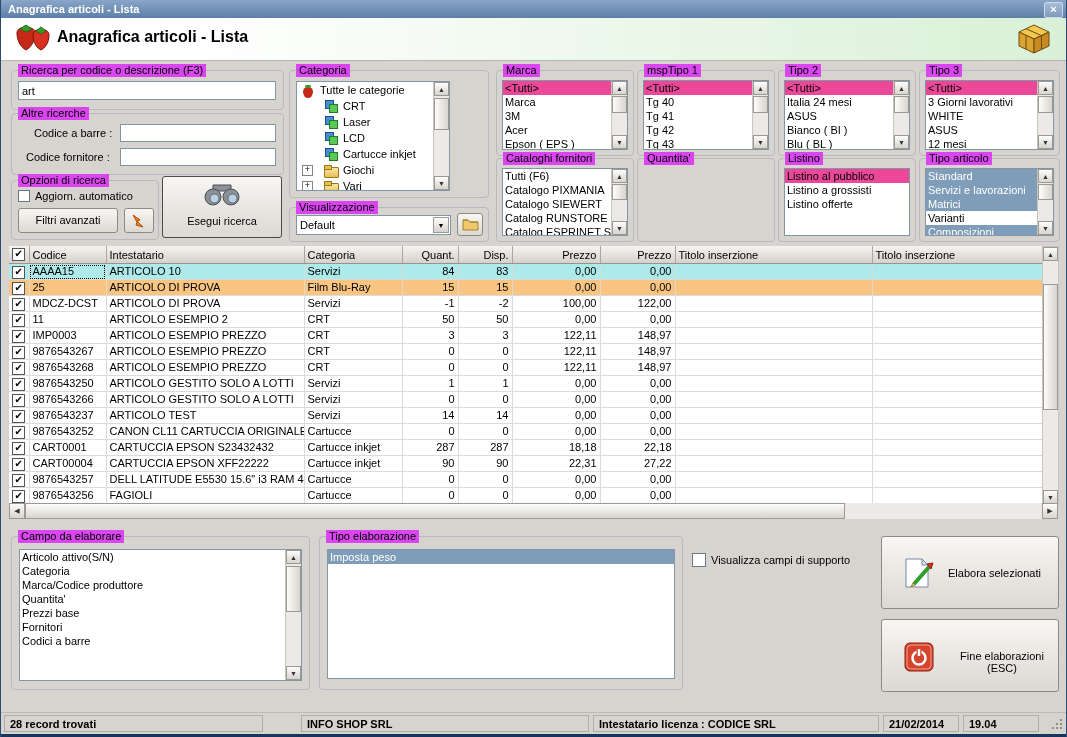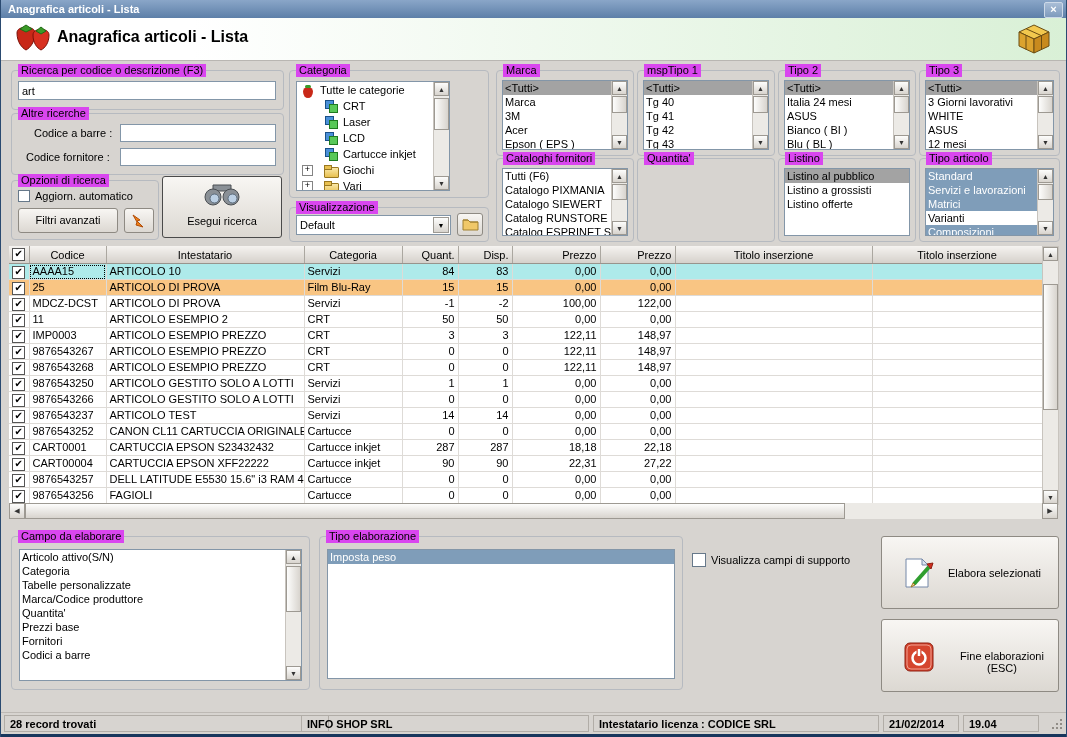--- a/index.html
+++ b/index.html
@@ -15,41 +15,41 @@
   .group{border:1px solid #b6bac0;border-radius:4px}
   .glabel{position:absolute;top:-7px;left:6px;background:#d946ef;padding:0 3px;line-height:13px;white-space:nowrap}
   
   .tin{position:absolute;border:1px solid #8396a8;background:#fff;font-family:"Liberation Sans",sans-serif;font-size:11px;padding:1px 3px;box-sizing:border-box}
   .btn{position:absolute;background:linear-gradient(#f8f6f3,#dcd8d2);border:1px solid #8e8a83;border-radius:3px;text-align:center;box-sizing:border-box}
   .cbx{display:inline-block;width:12px;height:12px;background:#fff;border:1px solid #66788a;vertical-align:-2px;box-sizing:border-box}
   
   .listbox{position:absolute;background:#fff;border:1px solid #8396a8;display:flex;overflow:hidden;box-sizing:border-box}
   .ls{flex:1;overflow:hidden}
   .li{height:14px;line-height:14px;padding:0 2px;white-space:nowrap}
-  .li.sel{background:#a3a3a3;color:#000}
+  .li.sel{background:#ec4899;color:#000}
   .li.sel.wsel{background:#7f9db9;color:#fff}
   
   .sb{width:15px;background:#eceae6;border-left:1px solid #c8c4be;display:flex;flex-direction:column;flex:none}
   .sbtn{height:14px;flex:none;background:linear-gradient(#fdfdfc,#d8d4ce);border:1px solid #9d9992;text-align:center;line-height:13px;font-size:7px;color:#333;box-sizing:border-box}
   .strack{flex:1;position:relative}
   .sthumb{position:absolute;left:0;right:0;background:linear-gradient(90deg,#fdfdfc,#d8d4ce);border:1px solid #9d9992;box-sizing:border-box}
   
   .trow{position:relative;height:16px;line-height:16px;white-space:nowrap}
   .lvl0{padding-left:3px}.lvl1{padding-left:26px}
   .plus{position:absolute;left:5px;top:3px;width:9px;height:9px;border:1px solid #848484;background:#fff;font-size:9px;line-height:7px;text-align:center}
   .tic{display:inline-block;width:17px;height:14px;position:relative;vertical-align:middle;margin-right:3px}
   .cubes-icon::before{content:"";position:absolute;left:2px;top:0;width:7px;height:7px;background:#4a90d8;border:1px solid #1a5088}
   .cubes-icon::after{content:"";position:absolute;left:6px;top:4px;width:7px;height:7px;background:#58c858;border:1px solid #1f7a1f}
   .folder-icon::before{content:"";position:absolute;left:1px;top:3px;width:13px;height:9px;background:linear-gradient(#fae8a8,#e8c050);border:1px solid #9a7820;border-radius:1px}
   .folder-icon::after{content:"";position:absolute;left:1px;top:1px;width:6px;height:3px;background:#e8c050;border:1px solid #9a7820}
   .strawberry-icon::before{content:"";position:absolute;left:3px;top:3px;width:10px;height:11px;background:#c82818;border-radius:50% 50% 50% 50%/42% 42% 58% 58%}
   .strawberry-icon::after{content:"";position:absolute;left:5px;top:1px;width:6px;height:3px;background:#3a9a28;border-radius:2px}
   
   #grid-table{position:absolute;left:8px;top:246px;border-collapse:collapse;table-layout:fixed;width:1033px;background:#fff}
-  #grid-table th{height:17px;background:linear-gradient(#f5f3f0,#d5d1cb);border-right:1px solid #aba7a0;border-bottom:1px solid #98948d;font-weight:normal;text-align:center;padding:0 3px;overflow:hidden;white-space:nowrap}
+  #grid-table th{height:17px;background:linear-gradient(#f5f3f0,#d5d1cb);border-right:1px solid #aba7a0;border-bottom:1px solid #98948d;font-weight:normal;text-align:left;padding:0 3px;overflow:hidden;white-space:nowrap}
   #grid-table td{height:15px;border-right:1px solid #dedbd7;border-bottom:1px solid #dedbd7;padding:0 3px;overflow:hidden;white-space:nowrap;line-height:15px}
   #grid-table .num{text-align:right}
   #grid-table tr.hl-cyan td{background:#aeeaea}
   #grid-table tr.hl-orange td{background:#f9c583}
   #grid-table td.chcell,#grid-table th.chcell{background:#fff;text-align:center;padding:0}
   #grid-table th.chcell{background:linear-gradient(#f5f3f0,#d5d1cb)}
   #grid-table td.focuscell{outline:1px dotted #000;outline-offset:-2px}
   .cb{display:inline-block;width:11px;height:11px;border:1px solid #555;background:#fff;font-size:10px;line-height:10px;text-align:center;vertical-align:middle}
   
   #statusbar{left:0;right:0;top:712px;height:22px;background:#d7d4d0;border-top:1px solid #bdb9b4}
@@ -518,21 +518,20 @@
   </div>
   <div class="sbtn" style="width:16px;height:16px;line-height:14px">▶</div>
 </div>
 
 <div class="group abs" style="left:10px;top:536px;width:297px;height:152px">
   <span class="glabel">Campo da elaborare</span>
   <div class="listbox" style="left:7px;top:12px;width:283px;height:132px">
     <div class="ls">
         <div class="li">Articolo attivo(S/N)</div>
         <div class="li">Categoria</div>
-        <div class="li">Tabelle personalizzate</div>
         <div class="li">Marca/Codice produttore</div>
         <div class="li">Quantita'</div>
         <div class="li">Prezzi base</div>
         <div class="li">Fornitori</div>
         <div class="li">Codici a barre</div>
       </div>
     <div class="sb">
         <div class="sbtn">▲</div>
         <div class="strack">
           <div class="sthumb" style="top:2%;height:45%"></div>
@@ -570,20 +569,20 @@
     <rect x="1" y="1" width="28" height="28" rx="5" fill="#d5452e" stroke="#8e1f10"></rect>
     <rect x="3" y="3" width="24" height="24" rx="4" fill="none" stroke="#f0a090"></rect>
     <circle cx="15" cy="16" r="6.5" fill="none" stroke="#fff" stroke-width="2.5"></circle>
     <line x1="15" y1="6" x2="15" y2="13" stroke="#d5452e" stroke-width="5"></line>
     <line x1="15" y1="7" x2="15" y2="14" stroke="#fff" stroke-width="2.5"></line>
   </svg>
   <span class="abs" style="left:64px;top:30px">Fine elaborazioni (ESC)</span>
 </div>
 
 <div id="statusbar" class="abs">
-  <div class="sp" style="left:3px;width:325px">28 record trovati</div>
+  <div class="sp" style="left:3px;width:259px">28 record trovati</div>
   <div class="sp" style="left:300px;width:288px">INFO SHOP SRL</div>
   <div class="sp" style="left:592px;width:286px">Intestatario licenza : CODICE SRL</div>
   <div class="sp" style="left:882px;width:76px">21/02/2014</div>
   <div class="sp" style="left:962px;width:76px">19.04</div>
   <span class="grip abs"></span>
 </div>
 <div id="winbottom" class="abs"></div>
 
 </body></html>

